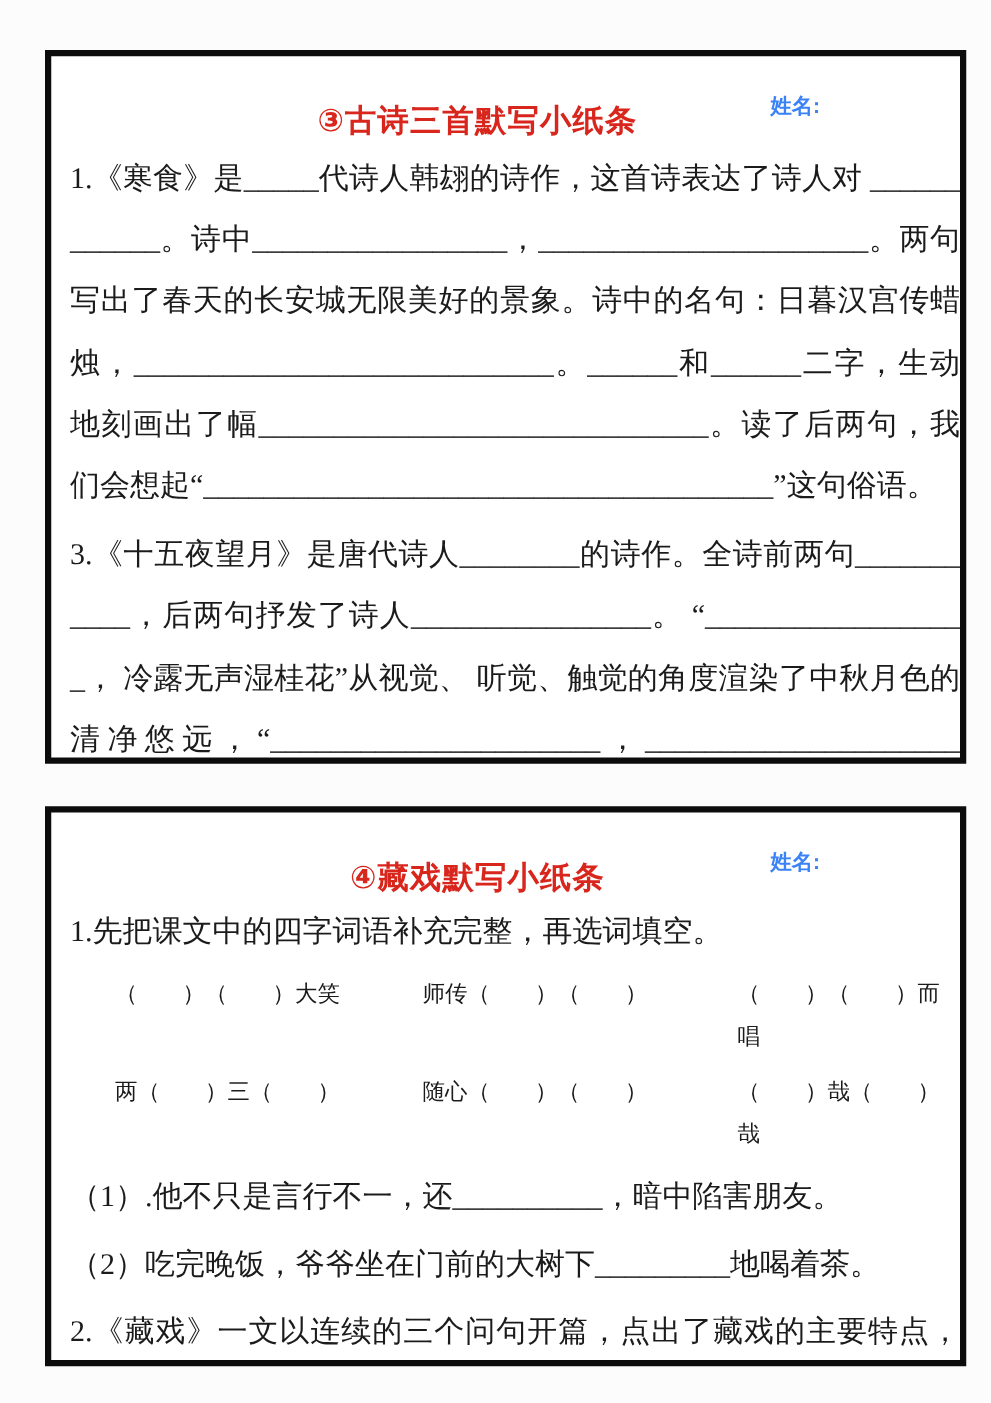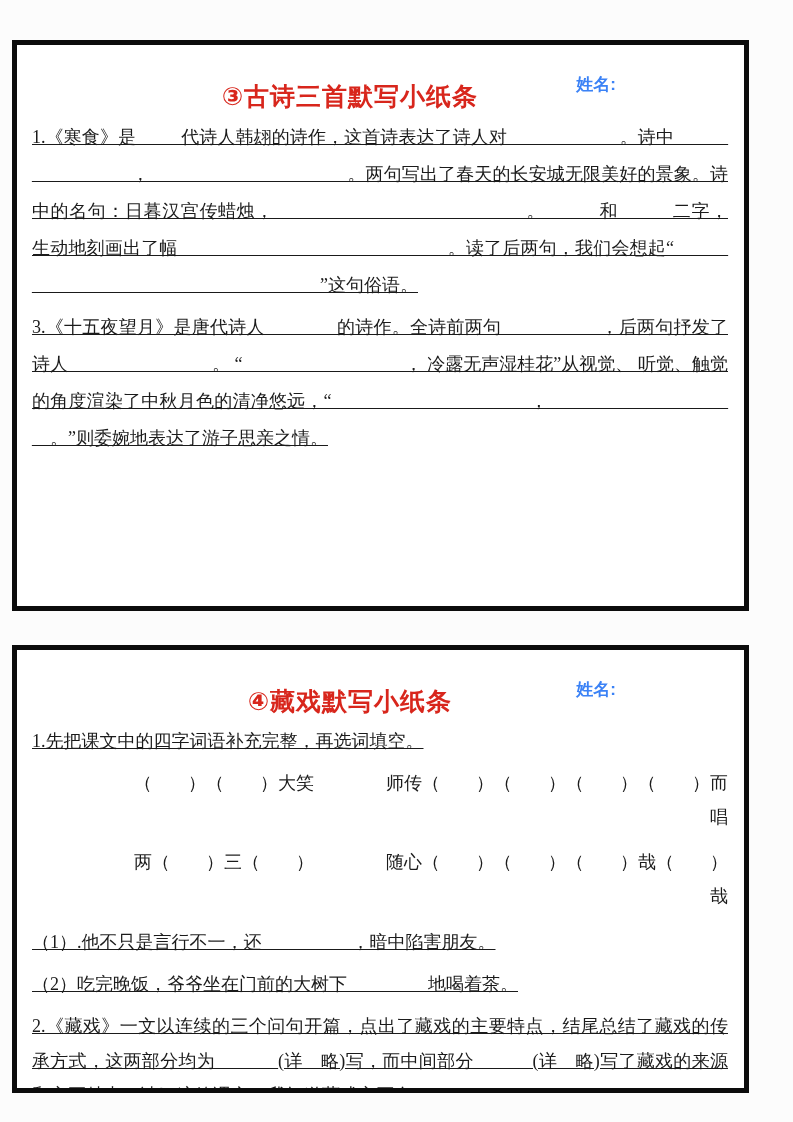--- a/index.html
+++ b/index.html
@@ -5,25 +5,25 @@
   html,body{margin:0;padding:0;background:#ffffff;}
   .page{
     position:relative;
     width:793px;height:1122px;
     background:#fcfcfc;
     font-family:"Liberation Serif","DejaVu Serif",serif;
     color:#1b1b1b;
     overflow:hidden;
   }
   .panel{
-    position:absolute;left:12px;width:737px;
+    position:absolute;left:36px;width:737px;
     background:#ffffff;
     border:5px solid #0c0c0c;
     box-sizing:border-box;
-    padding:10px 16px 8px 15px;
+    padding:10px 0 8px 15px;
     overflow:hidden;
   }
   .panel-1{top:40px;height:571px;}
   .panel-2{top:645px;height:448px;}
   .panel-header{
     position:relative;
     text-align:center;
     margin:8px 0 20px;
     height:36px;
   }
@@ -38,38 +38,37 @@
   }
   .name-label{
     position:absolute;
     right:112px;top:10px;
     font-family:"Liberation Sans","DejaVu Sans",sans-serif;
     font-weight:bold;
     font-size:17px;
     color:#3b82f6;
   }
   .q{
-    font-size:18px;
+    font-size:24px;
     line-height:2.05;
     text-align:justify;
     word-break:break-all;
     margin:0 0 6px 0;
-    text-decoration:underline;
   }
   .panel-2 .q{line-height:1.9;margin-bottom:8px;}
   .word-grid{
     display:grid;
     grid-template-columns:246px 252px 1fr;
     row-gap:10px;
     padding-left:36px;
     margin:4px 0 12px 0;
     font-size:18px;
     line-height:1.9;
   }
-  .word-cell{white-space:pre-wrap;text-align:right;}
+  .word-cell{white-space:pre-wrap;}
   .sub-q{margin-bottom:10px;}
 </style>
 </head>
 <body>
 
 <div class="page">
 
   <section class="panel panel-1">
     <header class="panel-header">
       <h1 class="title">③古诗三首默写小纸条</h1>

